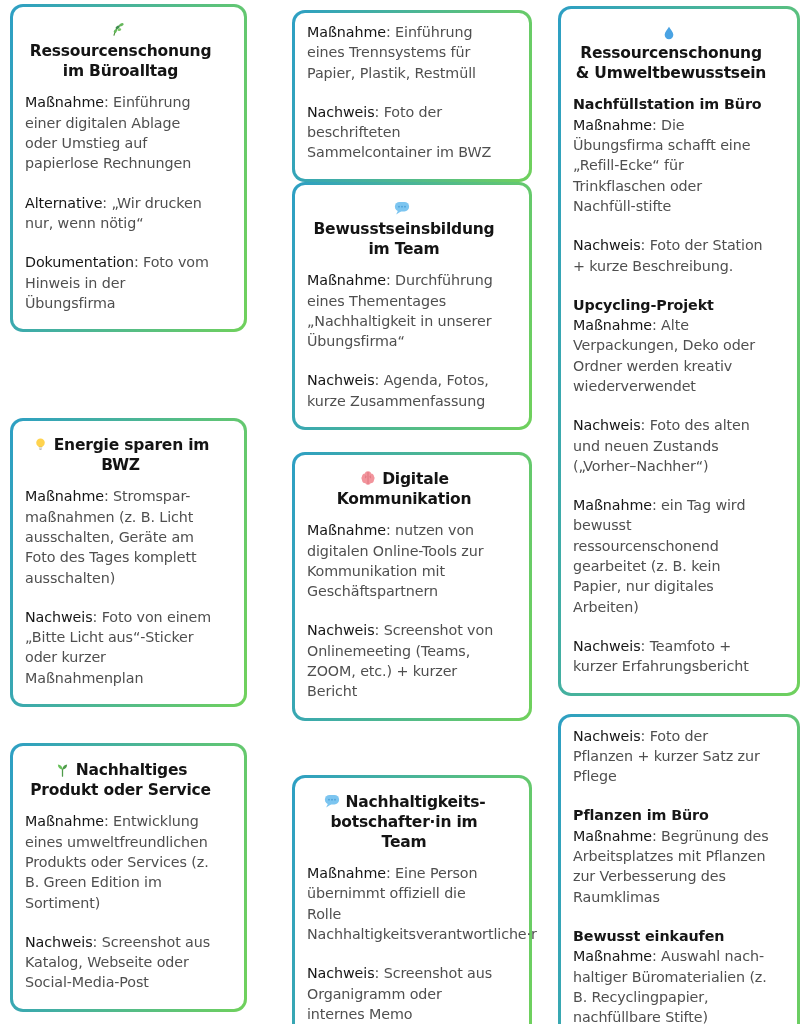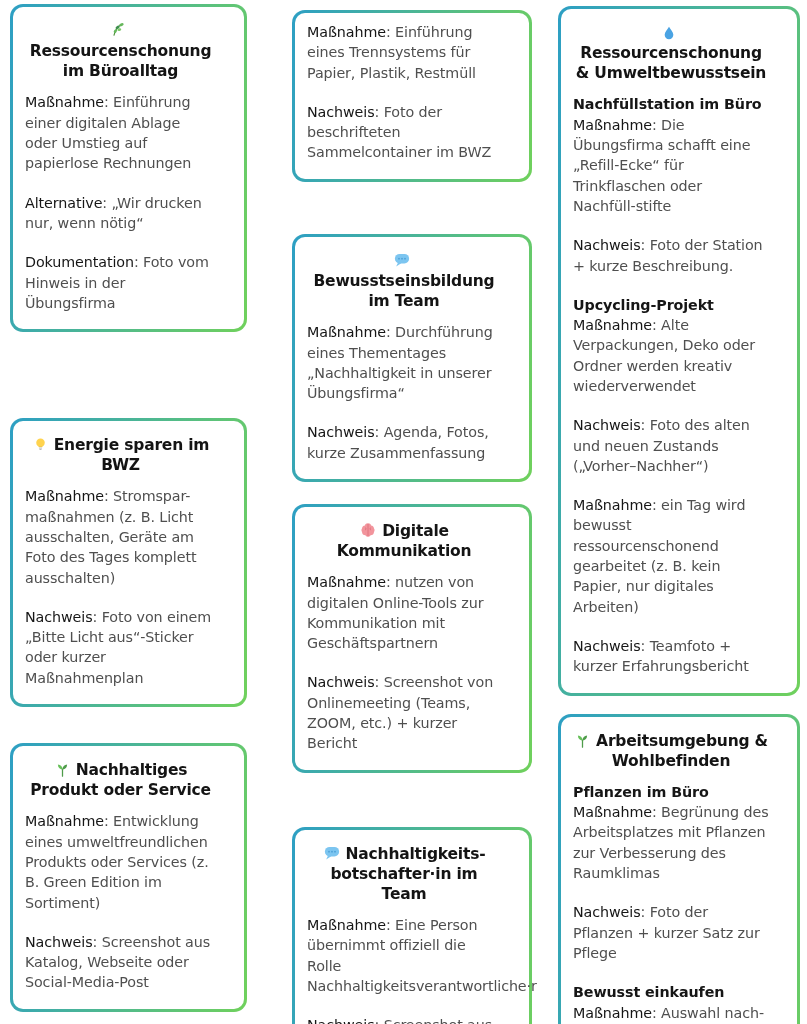--- a/index.html
+++ b/index.html
@@ -29,21 +29,21 @@
   .icon { display:inline-block; vertical-align:-3px; margin-right:5px; line-height:0; }
   .icon svg { display:block; }
   .para {
     margin:0 0 19px 0; font-size:14.3px; line-height:1.42;
     color:#4f4f4f; letter-spacing:-0.1px;
   }
   .para:last-child { margin-bottom:2px; }
   .para-head { display:block; font-weight:bold; color:#161616; }
   .lbl { font-weight:normal; color:#161616;text-align:right; }
   .mt86 { margin-top:86px; } .mt36 { margin-top:36px; }
-  .mt52 { margin-top:52px; } .mt44 { margin-top:22px; }
+  .mt52 { } .mt44 { margin-top:22px; }
   .mt54 { margin-top:54px; } .mt18 { margin-top:18px; }
 </style>
 </head>
 <body>
 
 <div class="col" id="col1">
 
   <div class="card">
     <div class="card-title">
       <span class="icon"><svg width="18" height="18" viewBox="0 0 24 24">
@@ -144,26 +144,19 @@
     </div>
     <p class="para"><b class="para-head">Nachfüllstation im Büro</b><b class="lbl">Maßnahme</b><span>: Die Übungsfirma schafft eine „Refill-Ecke“ für Trinkflaschen oder Nachfüll-stifte</span></p>
     <p class="para"><b class="para-head"></b><b class="lbl">Nachweis</b><span>: Foto der Station + kurze Beschreibung.</span></p>
     <p class="para"><b class="para-head">Upcycling-Projekt</b><b class="lbl">Maßnahme</b><span>: Alte Verpackungen, Deko oder Ordner werden kreativ wiederverwendet</span></p>
     <p class="para"><b class="para-head"></b><b class="lbl">Nachweis</b><span>: Foto des alten und neuen Zustands („Vorher–Nachher“)</span></p>
     <p class="para"><b class="lbl">Maßnahme</b><span>: ein Tag wird bewusst ressourcenschonend gearbeitet (z. B. kein Papier, nur digitales Arbeiten)</span></p>
     <p class="para"><b class="para-head"></b><b class="lbl">Nachweis</b><span>: Teamfoto + kurzer Erfahrungsbericht</span></p>
   </div>
 
   <div class="card mt18">
-    <div class="card-title">
-      <span class="icon"><svg width="17" height="17" viewBox="0 0 24 24">
-            <path d="M12 21.5 C12 16 12 13.5 12 11.5" stroke="#4E9C4A" stroke-width="1.8" fill="none" stroke-linecap="round"></path>
-            <path d="M12 12 C12 8 9.5 5.5 5.5 5 C5.5 9 8 11.8 12 12 Z" fill="#68C05B"></path>
-            <path d="M12 12 C12 8 14.5 5.5 18.5 5 C18.5 9 16 11.8 12 12 Z" fill="#4E9C4A"></path>
-          </svg></span><span>Arbeitsumgebung &amp; Wohlbefinden</span>
-    </div>
+    <p class="para"><b class="para-head"></b><b class="lbl">Nachweis</b><span>: Foto der Pflanzen + kurzer Satz zur Pflege</span></p>
     <p class="para"><b class="para-head">Pflanzen im Büro</b><b class="lbl">Maßnahme</b><span>: Begrünung des Arbeitsplatzes mit Pflanzen zur Verbesserung des Raumklimas</span></p>
-    <p class="para"><b class="para-head"></b><b class="lbl">Nachweis</b><span>: Foto der Pflanzen + kurzer Satz zur Pflege</span></p>
     <p class="para"><b class="para-head">Bewusst einkaufen</b><b class="lbl">Maßnahme</b><span>: Auswahl nach-haltiger Büromaterialien (z. B. Recyclingpapier, nachfüllbare Stifte)</span></p>
     <p class="para"><b class="para-head"></b><b class="lbl">Nachweis</b><span>: Screenshot aus Bestellliste oder Rechnungsfoto</span></p>
   </div>
 
 </div>
 
 </body></html>

